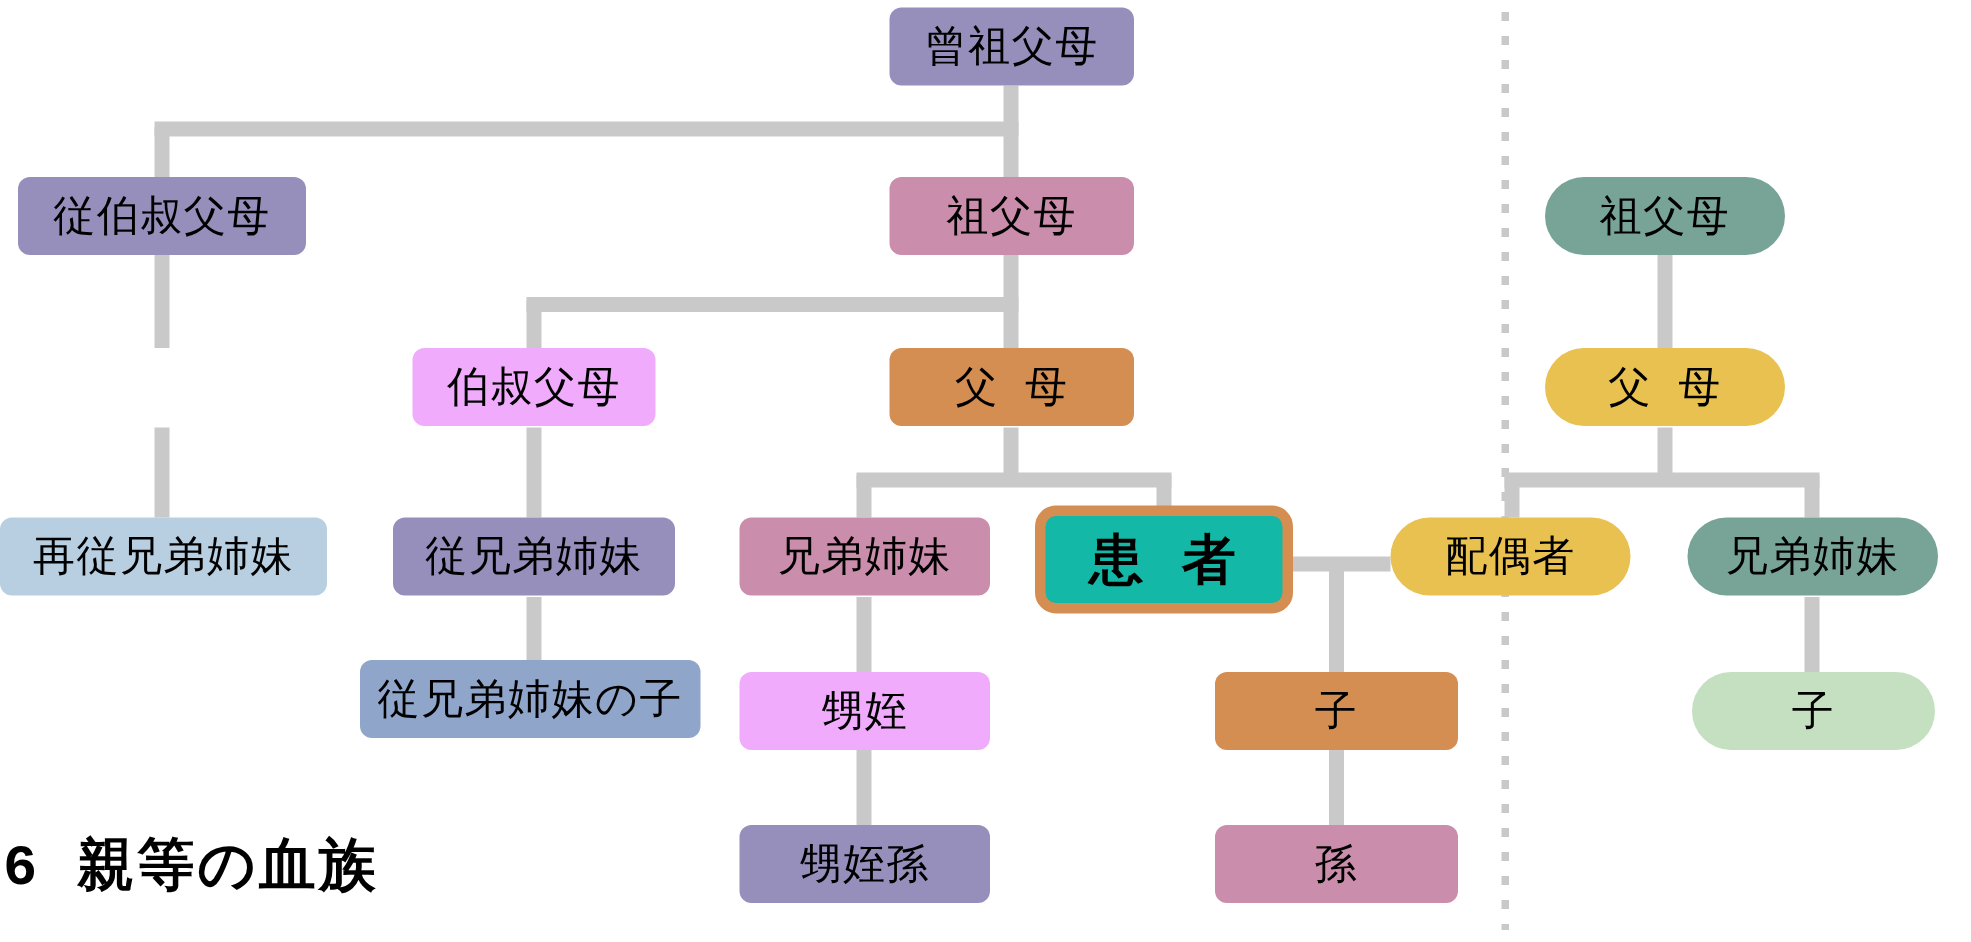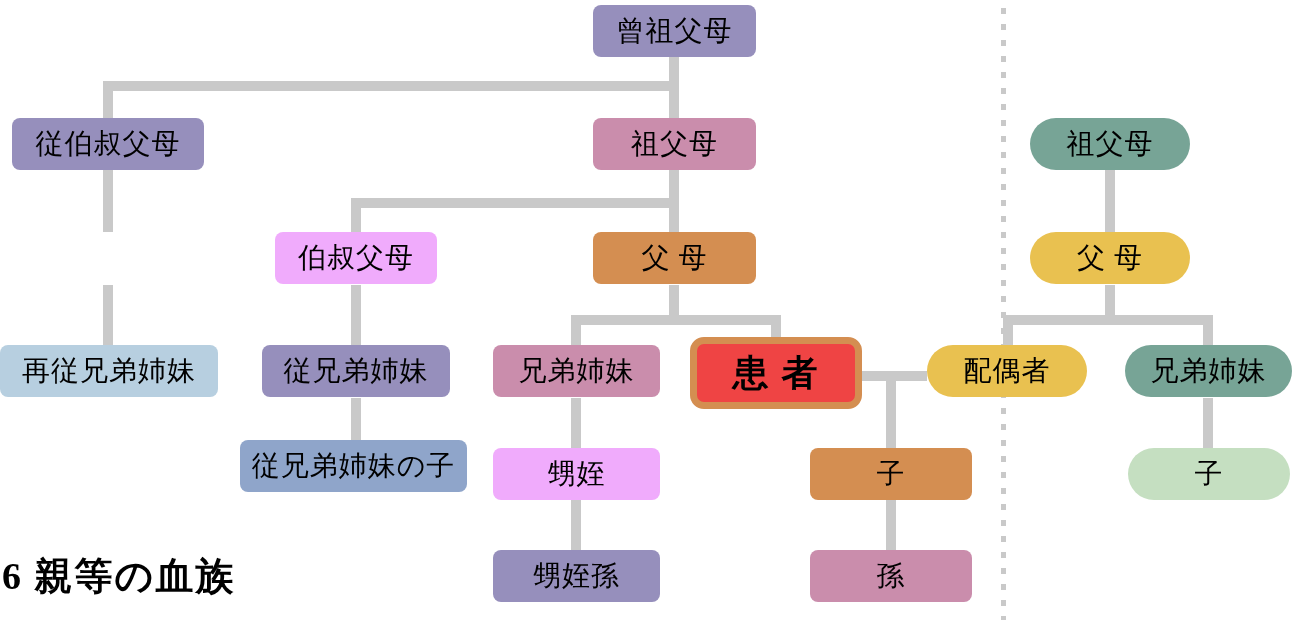--- a/index.html
+++ b/index.html
@@ -1,20 +1,20 @@
 <!DOCTYPE html>
 <html><head>
 <meta charset="utf-8">
 <style>
   html,body{margin:0;padding:0;background:#ffffff;}
   .canvas{
     position:relative;
     width:1314px;height:628px;
     background:#ffffff;
-    font-family:Liberation Serif, serif;
+    font-family:Liberation Mono, monospace;
     overflow:hidden;
   }
   .line{position:absolute;background:#c9c9c9;}
   .dotted{
     position:absolute;left:1001px;top:8px;width:5px;height:612px;
     background:repeating-linear-gradient(to bottom,#c9c9c9 0 6px,transparent 6px 16px);
   }
   .node{
     position:absolute;
     display:flex;align-items:center;justify-content:center;
@@ -27,21 +27,21 @@
   .purple{background:#968fbc;}
   .pink{background:#ca8dac;}
   .bluegray{background:#8fa5ca;}
   .lightblue{background:#b7cfe0;text-align:center;}
   .lavender{background:#f0abfc;}
   .orange{background:#d48e51;}
   .yellow{background:#e9c150;}
   .green{background:#77a496;}
   .lightgreen{background:#c5dfc1;}
   .patient{
-    background:#ef4444;
+    background:#14b8a6;
     border:7px solid #d48e51;
     border-radius:14px;
     font-weight:bold;font-size:36px;letter-spacing:2px;
   }
   .section-label{
     position:absolute;
     font-size:38px;font-weight:bold;color:#000;
     letter-spacing:2px;white-space:nowrap;
   }
 </style>

